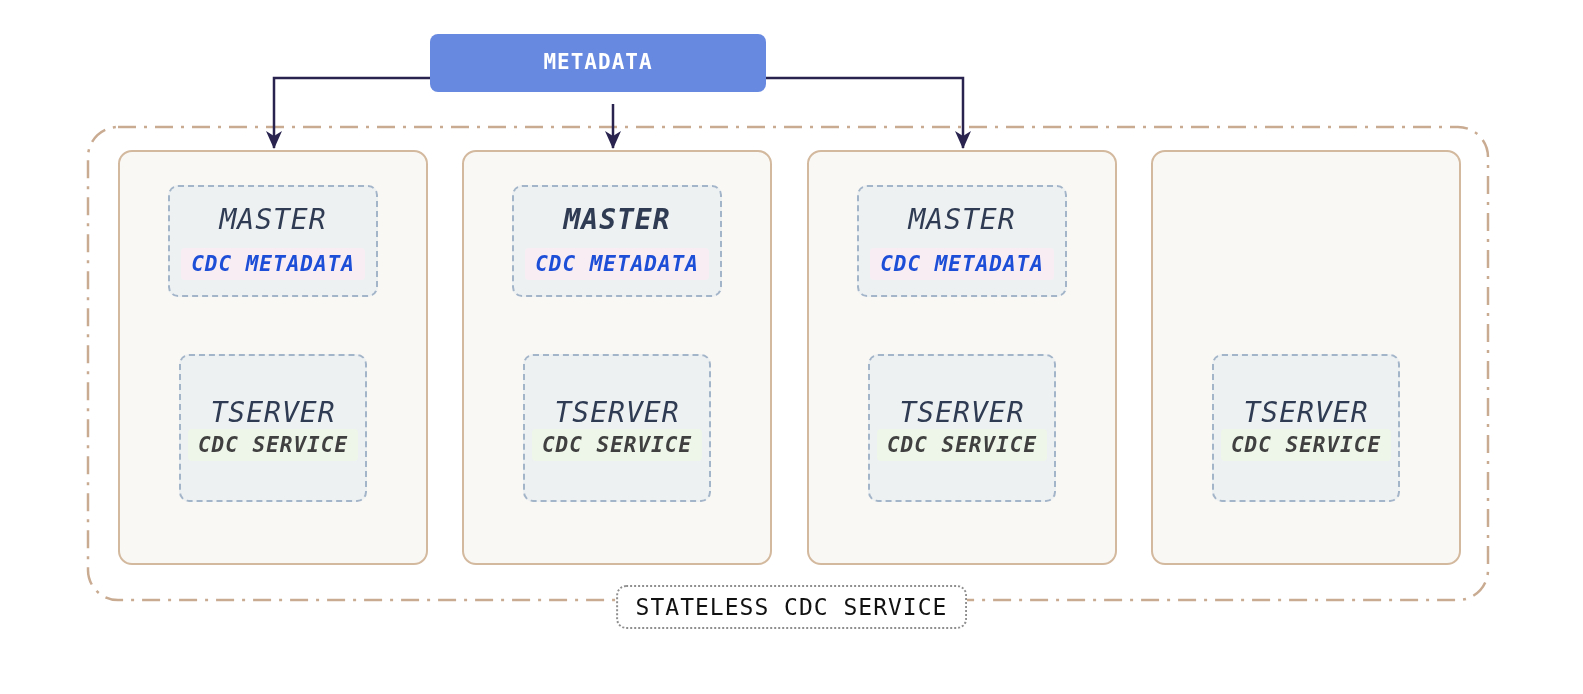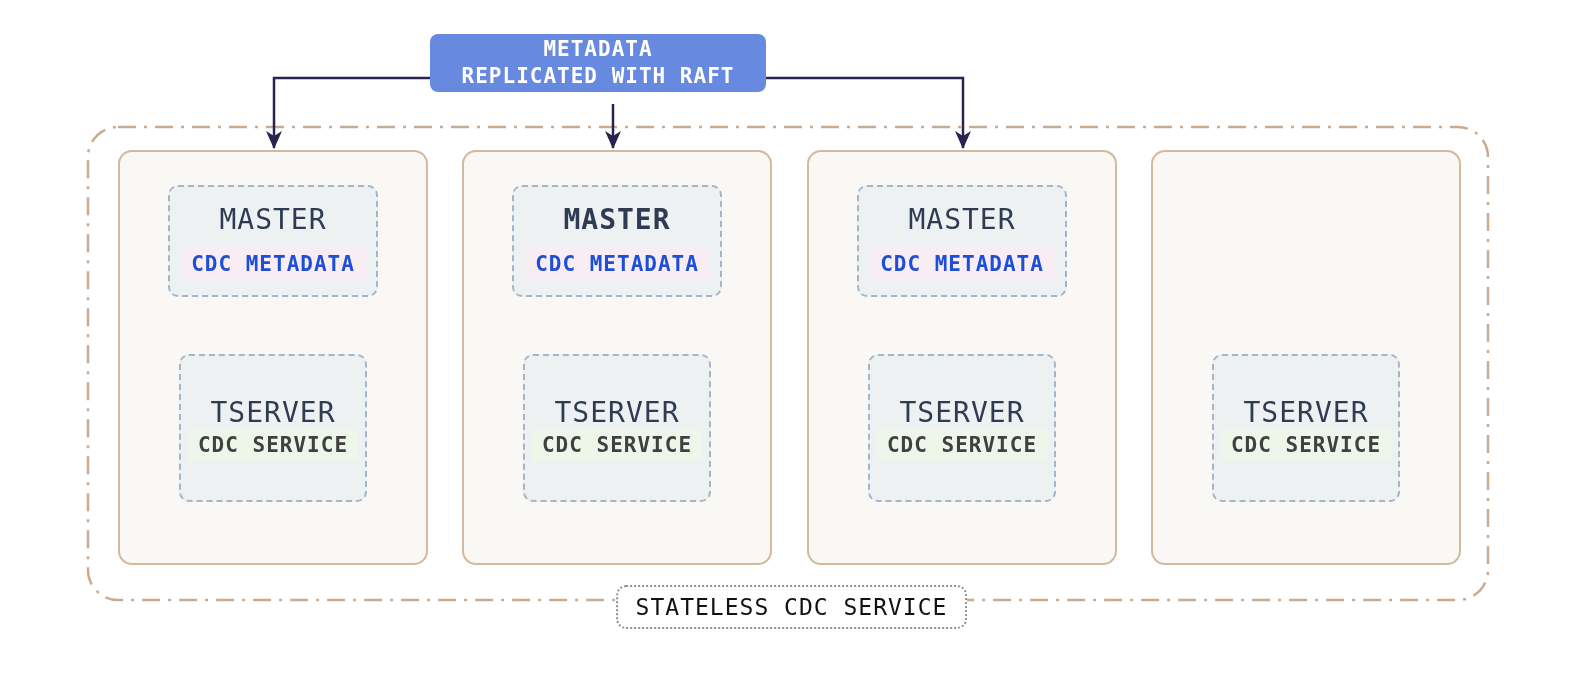--- a/index.html
+++ b/index.html
@@ -44,20 +44,21 @@
   .node {
     position: absolute;
     top: 150px;
     width: 310px;
     height: 415px;
     box-sizing: border-box;
     background: #faf8f5;
     border: 2px solid #d3b99e;
     border-radius: 14px;
     z-index: 2;
+    font-style: italic;
   }
   .node-1 { left: 118px; }
   .node-2 { left: 462px; }
   .node-3 { left: 807px; }
   .node-4 { left: 1151px; }
   .inner-box {
     position: absolute;
     left: 50%;
     transform: translateX(-50%);
     box-sizing: border-box;
@@ -135,21 +136,20 @@
       </marker>
     </defs>
     <rect x="88" y="127" width="1400" height="473" rx="30" ry="30" fill="none" stroke="#c9ab92" stroke-width="2.5" stroke-dasharray="18 8 3 8"></rect>
     <path d="M 430 78 L 274 78 L 274 148" fill="none" stroke="#29244f" stroke-width="2.5" marker-end="url(#arrowhead)"></path>
     <path d="M 613 104 L 613 148" fill="none" stroke="#29244f" stroke-width="2.5" marker-end="url(#arrowhead)"></path>
     <path d="M 766 78 L 963 78 L 963 148" fill="none" stroke="#29244f" stroke-width="2.5" marker-end="url(#arrowhead)"></path>
   </svg>
 
   <div class="banner">
     <div>METADATA</div>
-    <div>REPLICATED WITH RAFT</div>
   </div>
 
   <div class="node node-1">
     <div class="inner-box master-box">
       <div class="component-label">MASTER</div>
       <div class="badge badge-metadata">CDC METADATA</div>
     </div>
     <div class="inner-box tserver-box">
       <div class="component-label">TSERVER</div>
       <div class="badge badge-service">CDC SERVICE</div>

